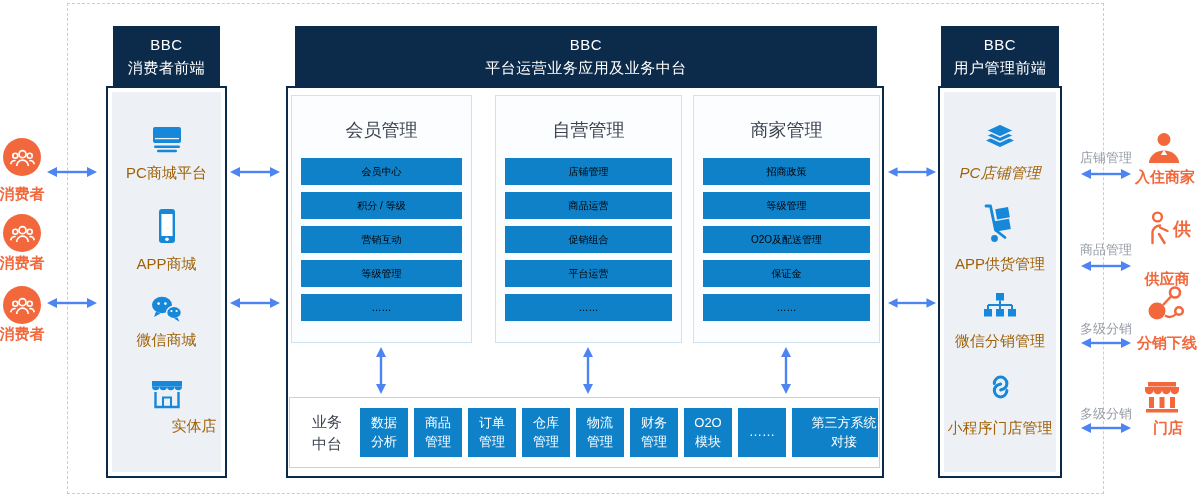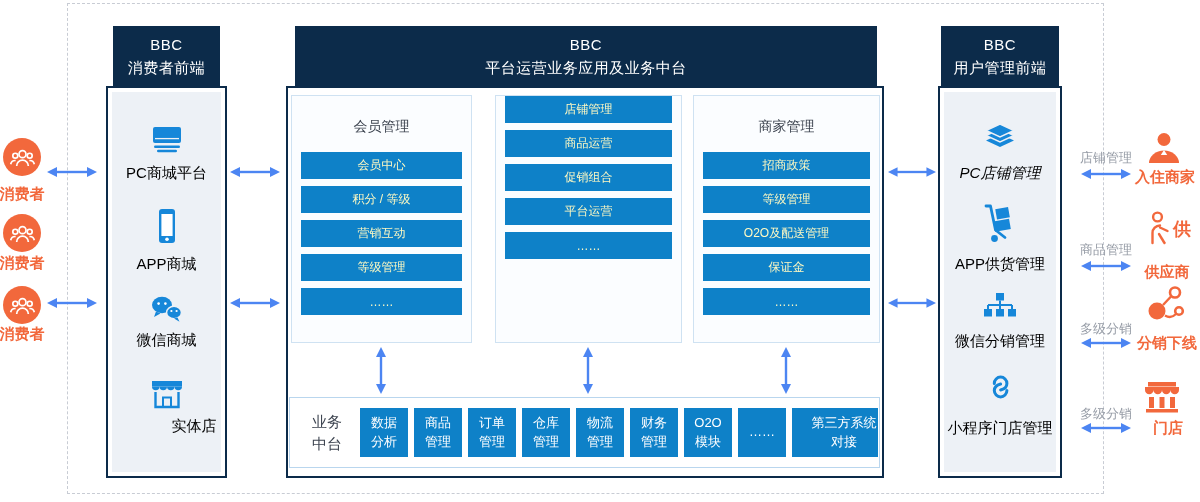--- a/index.html
+++ b/index.html
@@ -9,25 +9,25 @@
   }
   .pre{white-space:pre-line;}
   .dash-frame{position:absolute;left:67px;top:3px;width:1035px;height:489px;
     border:1px dashed #c8ccd4;}
   
   .panel-header{position:absolute;background:#0c2b4a;color:#fff;display:flex;align-items:center;
     justify-content:center;text-align:center;font-size:15px;line-height:1.55;letter-spacing:.5px;}
   .panel-body{position:absolute;background:#fff;border:2px solid #0c2b4a;box-sizing:border-box;}
   .panel-inner{position:absolute;inset:4px;background:#edf1f6;}
   .pitem-icon{position:absolute;display:flex;justify-content:center;align-items:flex-end;}
-  .pitem-label{position:absolute;text-align:center;color:#000000;font-size:15px;}
+  .pitem-label{position:absolute;text-align:center;color:#a16207;font-size:15px;}
   
   .col{position:absolute;border:1px solid #cfe2f2;background:#fbfdff;box-sizing:border-box;}
-  .col-title{text-align:center;margin:22px 0 16px;font-size:14px;color:#3d4450;}
-  .col-btn{height:27px;margin:0 9px 7px;background:#0e81c8;color:#fef9c3;font-size:12px;
+  .col-title{text-align:center;margin:22px 0 16px;font-size:18px;color:#3d4450;}
+  .col-btn{height:27px;margin:0 9px 7px;background:#0e81c8;color:#000000;font-size:10px;
     display:flex;align-items:center;justify-content:center;}
   
   .bottom-row{position:absolute;border:1px solid #b9d6ee;background:#fff;display:flex;
     align-items:center;padding-left:15px;box-sizing:border-box;}
   .mid-label{font-size:15px;color:#3d4450;line-height:1.45;text-align:center;margin-right:11px;width:44px;}
   .module{width:48px;height:49px;background:#0e81c8;color:#fff;font-size:13px;line-height:1.4;
     display:flex;align-items:center;justify-content:center;text-align:center;margin-right:6px;flex:none;}
   .module.wide{width:68px;margin-right:0;padding-left:18px;}
   
   .actor-circle{position:absolute;width:38px;height:38px;border-radius:50%;background:#f2683c;
@@ -168,20 +168,21 @@
   <div class="col" style="left:291px;top:95px;width:181px;height:248px;">
     <div class="col-title">会员管理</div>
     <div class="col-btn">会员中心</div>
     <div class="col-btn">积分 / 等级</div>
     <div class="col-btn">营销互动</div>
     <div class="col-btn">等级管理</div>
     <div class="col-btn">……</div>
   </div>
 
   <div class="col" style="left:495px;top:95px;width:187px;height:248px;">
+    <div class="col-title">自营管理</div>
     <div class="col-btn">店铺管理</div>
     <div class="col-btn">商品运营</div>
     <div class="col-btn">促销组合</div>
     <div class="col-btn">平台运营</div>
     <div class="col-btn">……</div>
   </div>
 
   <div class="col" style="left:693px;top:95px;width:187px;height:248px;">
     <div class="col-title">商家管理</div>
     <div class="col-btn">招商政策</div>
@@ -309,21 +310,21 @@
     <svg width="26" height="38" viewBox="0 0 26 38">
         <g stroke="#f2683c" stroke-width="2.4" fill="none" stroke-linecap="round">
           <circle cx="10.5" cy="7" r="4.4"></circle>
           <path d="M5.5 33 v-10 a7.5 7.5 0 0 1 7.5 -7.5"></path>
           <path d="M13 17.5 l7.5 3.5"></path>
           <path d="M12 24 l5.5 9"></path>
         </g>
       </svg>
     <span class="gong">供</span>
   </div>
-  <div class="actor-label" style="left:1136px;top:263px;width:62px;">供应商</div>
+  <div class="actor-label" style="left:1136px;top:270px;width:62px;">供应商</div>
 
   <div class="rel-label" style="left:1080px;top:320px;">多级分销</div>
   <svg class="abs" style="left:1080px;top:337px;" width="52" height="12" viewBox="0 0 52 12">
       <path d="M10 6 H42" stroke="#4c85f2" stroke-width="2.4"></path>
       <path d="M11 1 L1 6 L11 11 Z" fill="#4c85f2"></path>
       <path d="M41 1 L51 6 L41 11 Z" fill="#4c85f2"></path>
     </svg>
   <div class="ricon" style="left:1146px;top:283px;width:40px;height:44px;">
     <svg width="40" height="44" viewBox="0 0 40 44">
         <circle cx="11" cy="28" r="8.5" fill="#f2683c"></circle>

